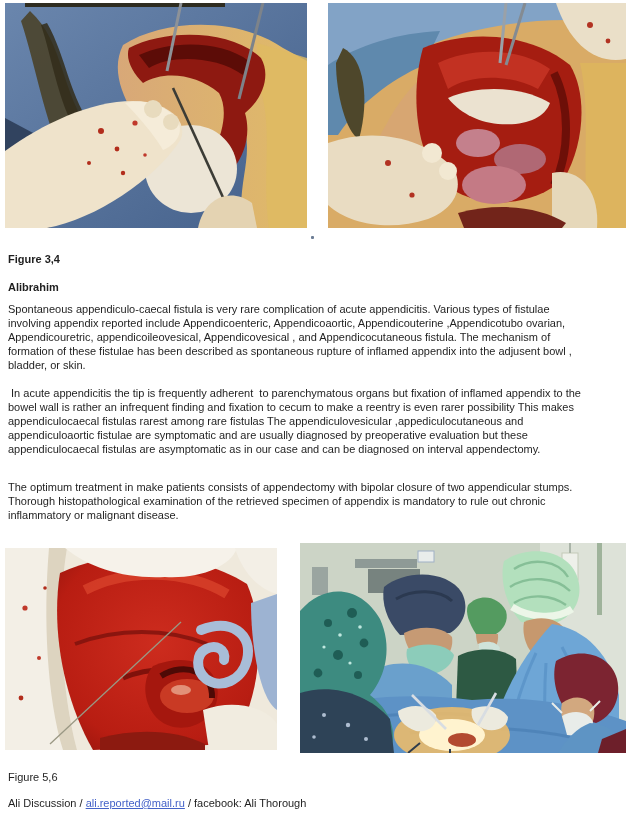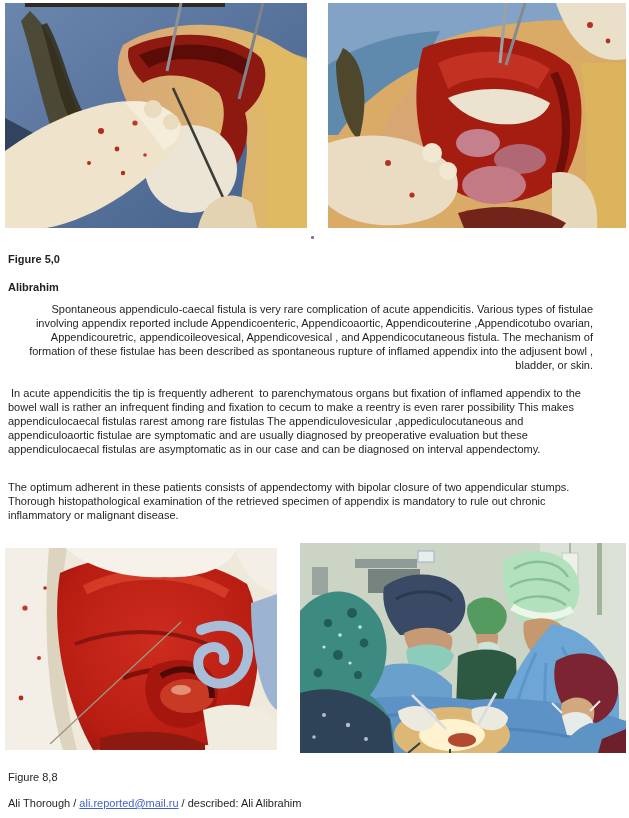--- a/index.html
+++ b/index.html
@@ -11,21 +11,21 @@
   .photo{position:absolute;overflow:hidden;background:#888;}
   .photo svg{display:block;width:100%;height:100%;}
   #photo1{left:5px;top:3px;width:302px;height:225px;}
   #photo2{left:328px;top:3px;width:298px;height:225px;}
   #photo3{left:5px;top:548px;width:272px;height:202px;}
   #photo4{left:300px;top:543px;width:326px;height:210px;}
   .txt{position:absolute;left:8px;width:585px;font-size:11px;line-height:14px;white-space:pre-wrap;}
   .bold{font-weight:bold;}
   #cap34{top:252px;}
   #discussion-h{top:280px;}
-  #para1{top:302px;text-align:right;}
+  #para1{top:302px;}
   #para2{top:386px;}
   #para3{top:480px;}
   #cap56{top:770px;}
   #author{top:796px;white-space:normal;}
   #author a{color:#4462c8;text-decoration:underline;cursor:pointer;}
   #stray-dot{position:absolute;left:311px;top:236px;width:3px;height:3px;background:#6c7d95;border-radius:1px;}
 </style>
 </head>
 <body>
 
@@ -93,26 +93,26 @@
       <circle cx="120" cy="168" r="9" fill="#f2e8d2"></circle>
     <circle cx="60" cy="160" r="3" fill="#b23222"></circle>
       <circle cx="84" cy="192" r="2.6" fill="#b23222"></circle>
     <path d="M224,170 C250,164 272,186 269,225 L224,225 Z" fill="#e6d8ba"></path>
     <path d="M130,210 C172,199 212,204 238,220 L234,225 L136,225 Z" fill="#72241a"></path>
   </svg>
 </div>
 
 <div id="stray-dot"></div>
 
-<div class="txt bold" id="cap34">Figure 5,0</div>
+<div class="txt bold" id="cap34">Figure 3,4</div>
 <div class="txt bold" id="discussion-h">Alibrahim</div>
 
 <div class="txt" id="para1">Spontaneous appendiculo-caecal fistula is very rare complication of acute appendicitis. Various types of fistulae involving appendix reported include Appendicoenteric, Appendicoaortic, Appendicouterine ,Appendicotubo ovarian, Appendicouretric, appendicoileovesical, Appendicovesical , and Appendicocutaneous fistula. The mechanism of formation of these fistulae has been described as spontaneous rupture of inflamed appendix into the adjusent bowl , bladder, or skin.</div>
 <div class="txt" id="para2"> In acute appendicitis the tip is frequently adherent  to parenchymatous organs but fixation of inflamed appendix to the bowel wall is rather an infrequent finding and fixation to cecum to make a reentry is even rarer possibility This makes appendiculocaecal fistulas rarest among rare fistulas The appendiculovesicular ,appediculocutaneous and appendiculoaortic fistulae are symptomatic and are usually diagnosed by preoperative evaluation but these appendiculocaecal fistulas are asymptomatic as in our case and can be diagnosed on interval appendectomy.</div>
-<div class="txt" id="para3">The optimum adherent in these patients consists of appendectomy with bipolar closure of two appendicular stumps. Thorough histopathological examination of the retrieved specimen of appendix is mandatory to rule out chronic inflammatory or malignant disease.</div>
+<div class="txt" id="para3">The optimum treatment in make patients consists of appendectomy with bipolar closure of two appendicular stumps. Thorough histopathological examination of the retrieved specimen of appendix is mandatory to rule out chronic inflammatory or malignant disease.</div>
 
 <div class="photo" id="photo3" role="img" aria-label="Close-up photo of resected red cecal tissue and appendix with white gauze packing and a curled bluish drape at right">
   <svg viewBox="0 0 272 202" preserveAspectRatio="none">
     <defs>
       <radialGradient id="p3red" cx="0.5" cy="0.45" r="0.75">
         <stop offset="0" stop-color="#cd2c1e"></stop>
           <stop offset="0.7" stop-color="#b81d12"></stop>
           <stop offset="1" stop-color="#8e130c"></stop>
       </radialGradient>
     </defs>
@@ -201,15 +201,15 @@
 
     <path d="M256,118 C280,103 310,111 317,136 C322,157 311,174 296,180 L270,173 C257,158 251,136 256,118 Z" fill="#7c2431"></path>
     <path d="M262,160 C273,151 289,153 294,165 C296,179 288,192 275,192 C264,186 259,172 262,160 Z" fill="#d2a87f"></path>
     <path d="M262,173 C273,166 289,168 293,179 L289,194 L267,192 Z" fill="#e8ece9"></path>
     <path d="M262,170 L252,160 M290,168 L300,158" stroke="#e8ece9" stroke-width="2"></path>
     <path d="M290,180 C312,182 322,194 326,210 L258,210 C266,196 277,185 290,180 Z" fill="#5e94c4"></path>
     <path d="M302,196 L326,186 L326,210 L298,210 Z" fill="#6d1f2a"></path>
   </svg>
 </div>
 
-<div class="txt" id="cap56">Figure 8,8</div>
-
-<div class="txt" id="author"><span>Ali Thorough / </span><a>ali.reported@mail.ru</a><span> / described: Ali Alibrahim</span></div>
+<div class="txt" id="cap56">Figure 5,6</div>
+
+<div class="txt" id="author"><span>Ali Discussion / </span><a>ali.reported@mail.ru</a><span> / facebook: Ali Thorough</span></div>
 
 </body></html>

